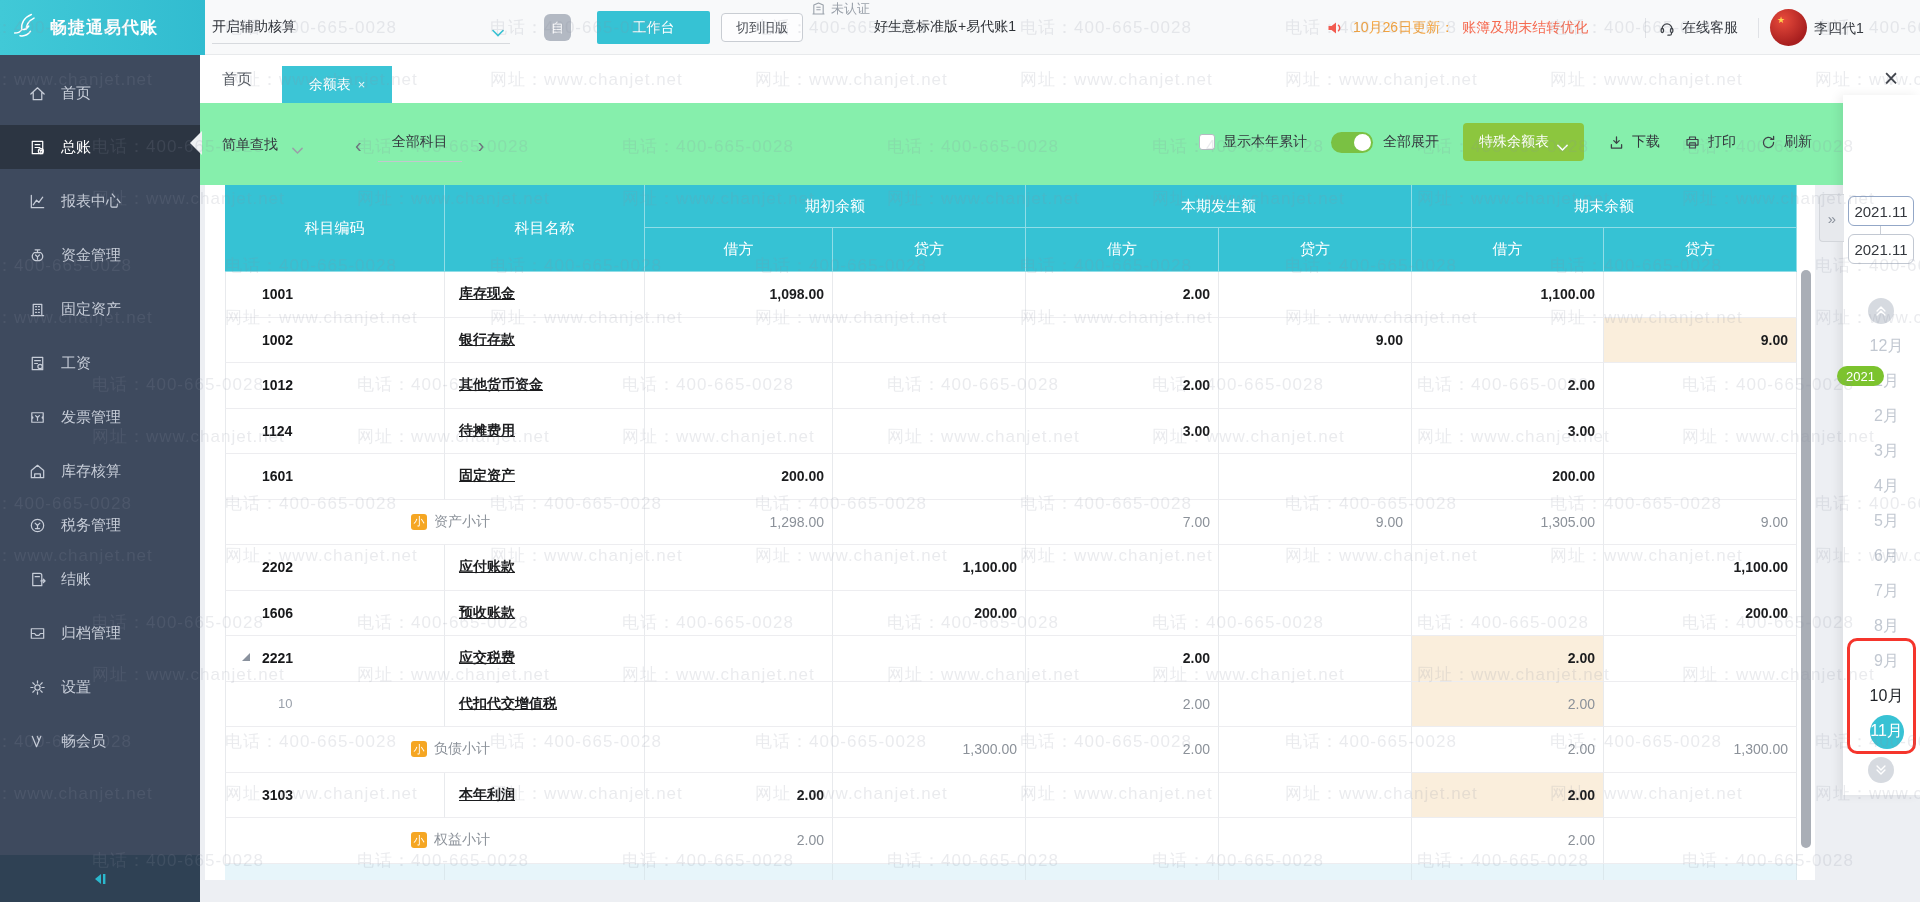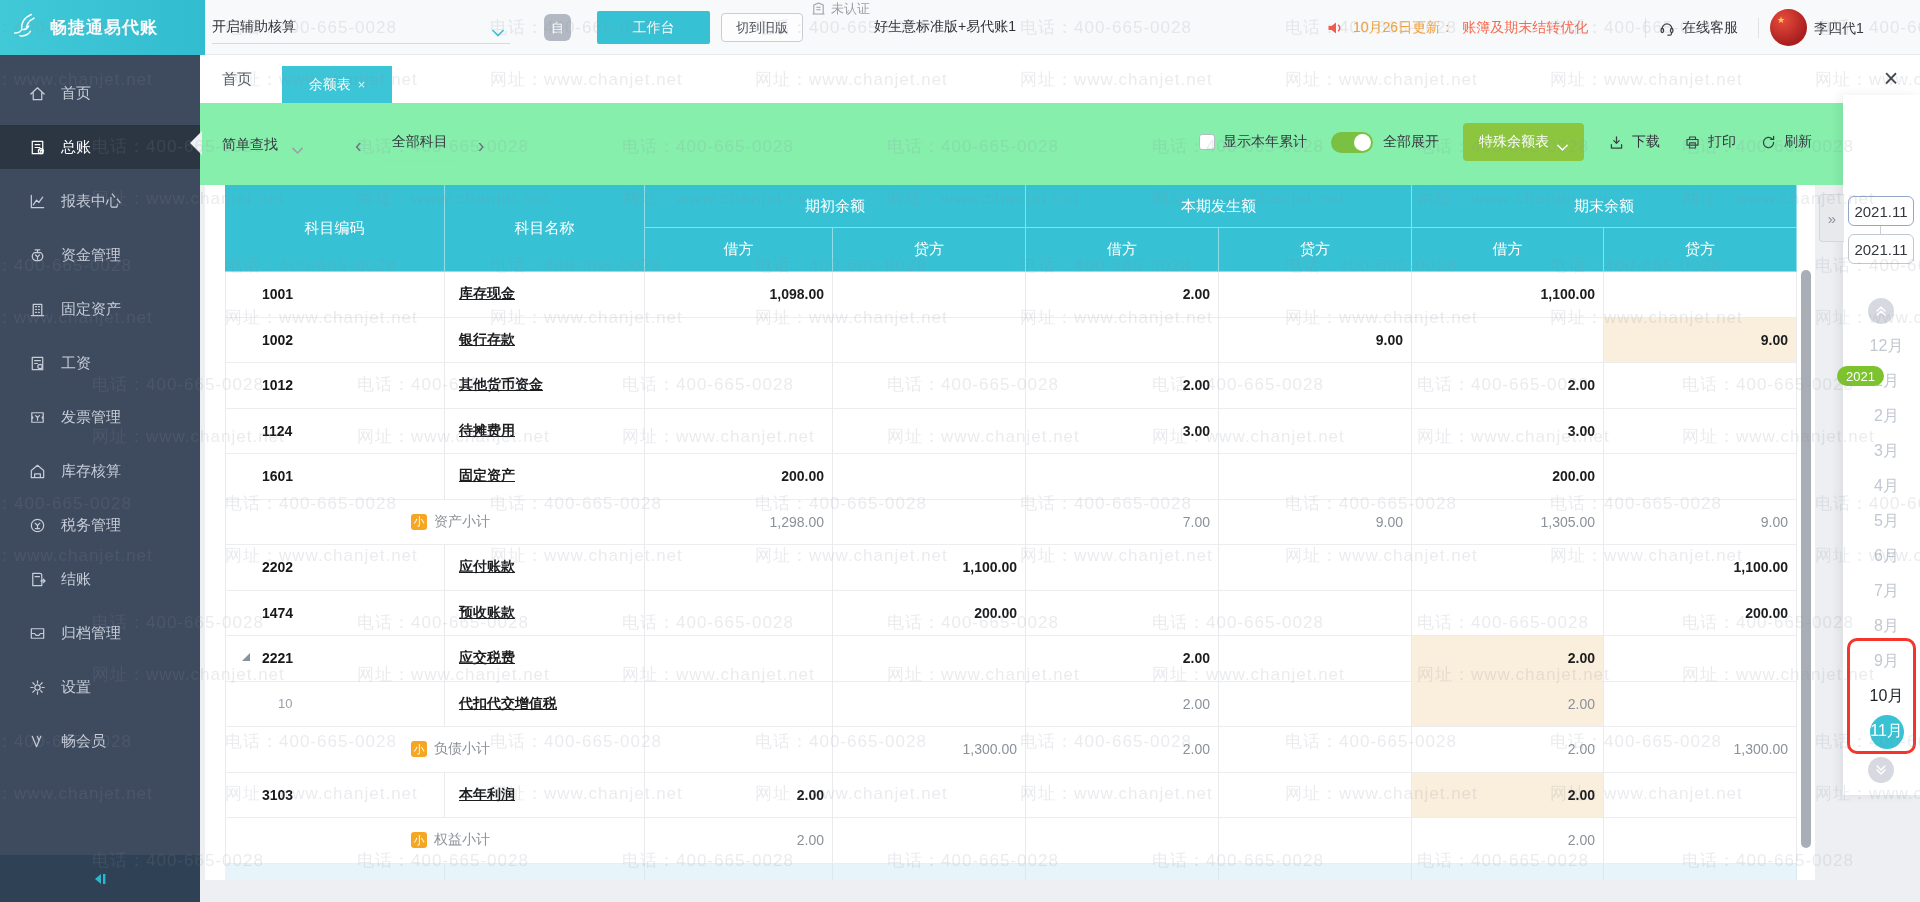--- a/index.html
+++ b/index.html
@@ -451,21 +451,21 @@
           </div>
           <div class="cell num"></div>
           <div class="cell num">1,100.00</div>
           <div class="cell num"></div>
           <div class="cell num"></div>
           <div class="cell num"></div>
           <div class="cell num">1,100.00</div>
         </div>
         <div class="trow grid-cols">
           <div class="cell code-cell">
-            <span>1474</span>
+            <span>1606</span>
           </div>
           <div class="cell name-cell">
             <span class="name-link">预收账款</span>
           </div>
           <div class="cell num"></div>
           <div class="cell num">200.00</div>
           <div class="cell num"></div>
           <div class="cell num"></div>
           <div class="cell num"></div>
           <div class="cell num">200.00</div>

